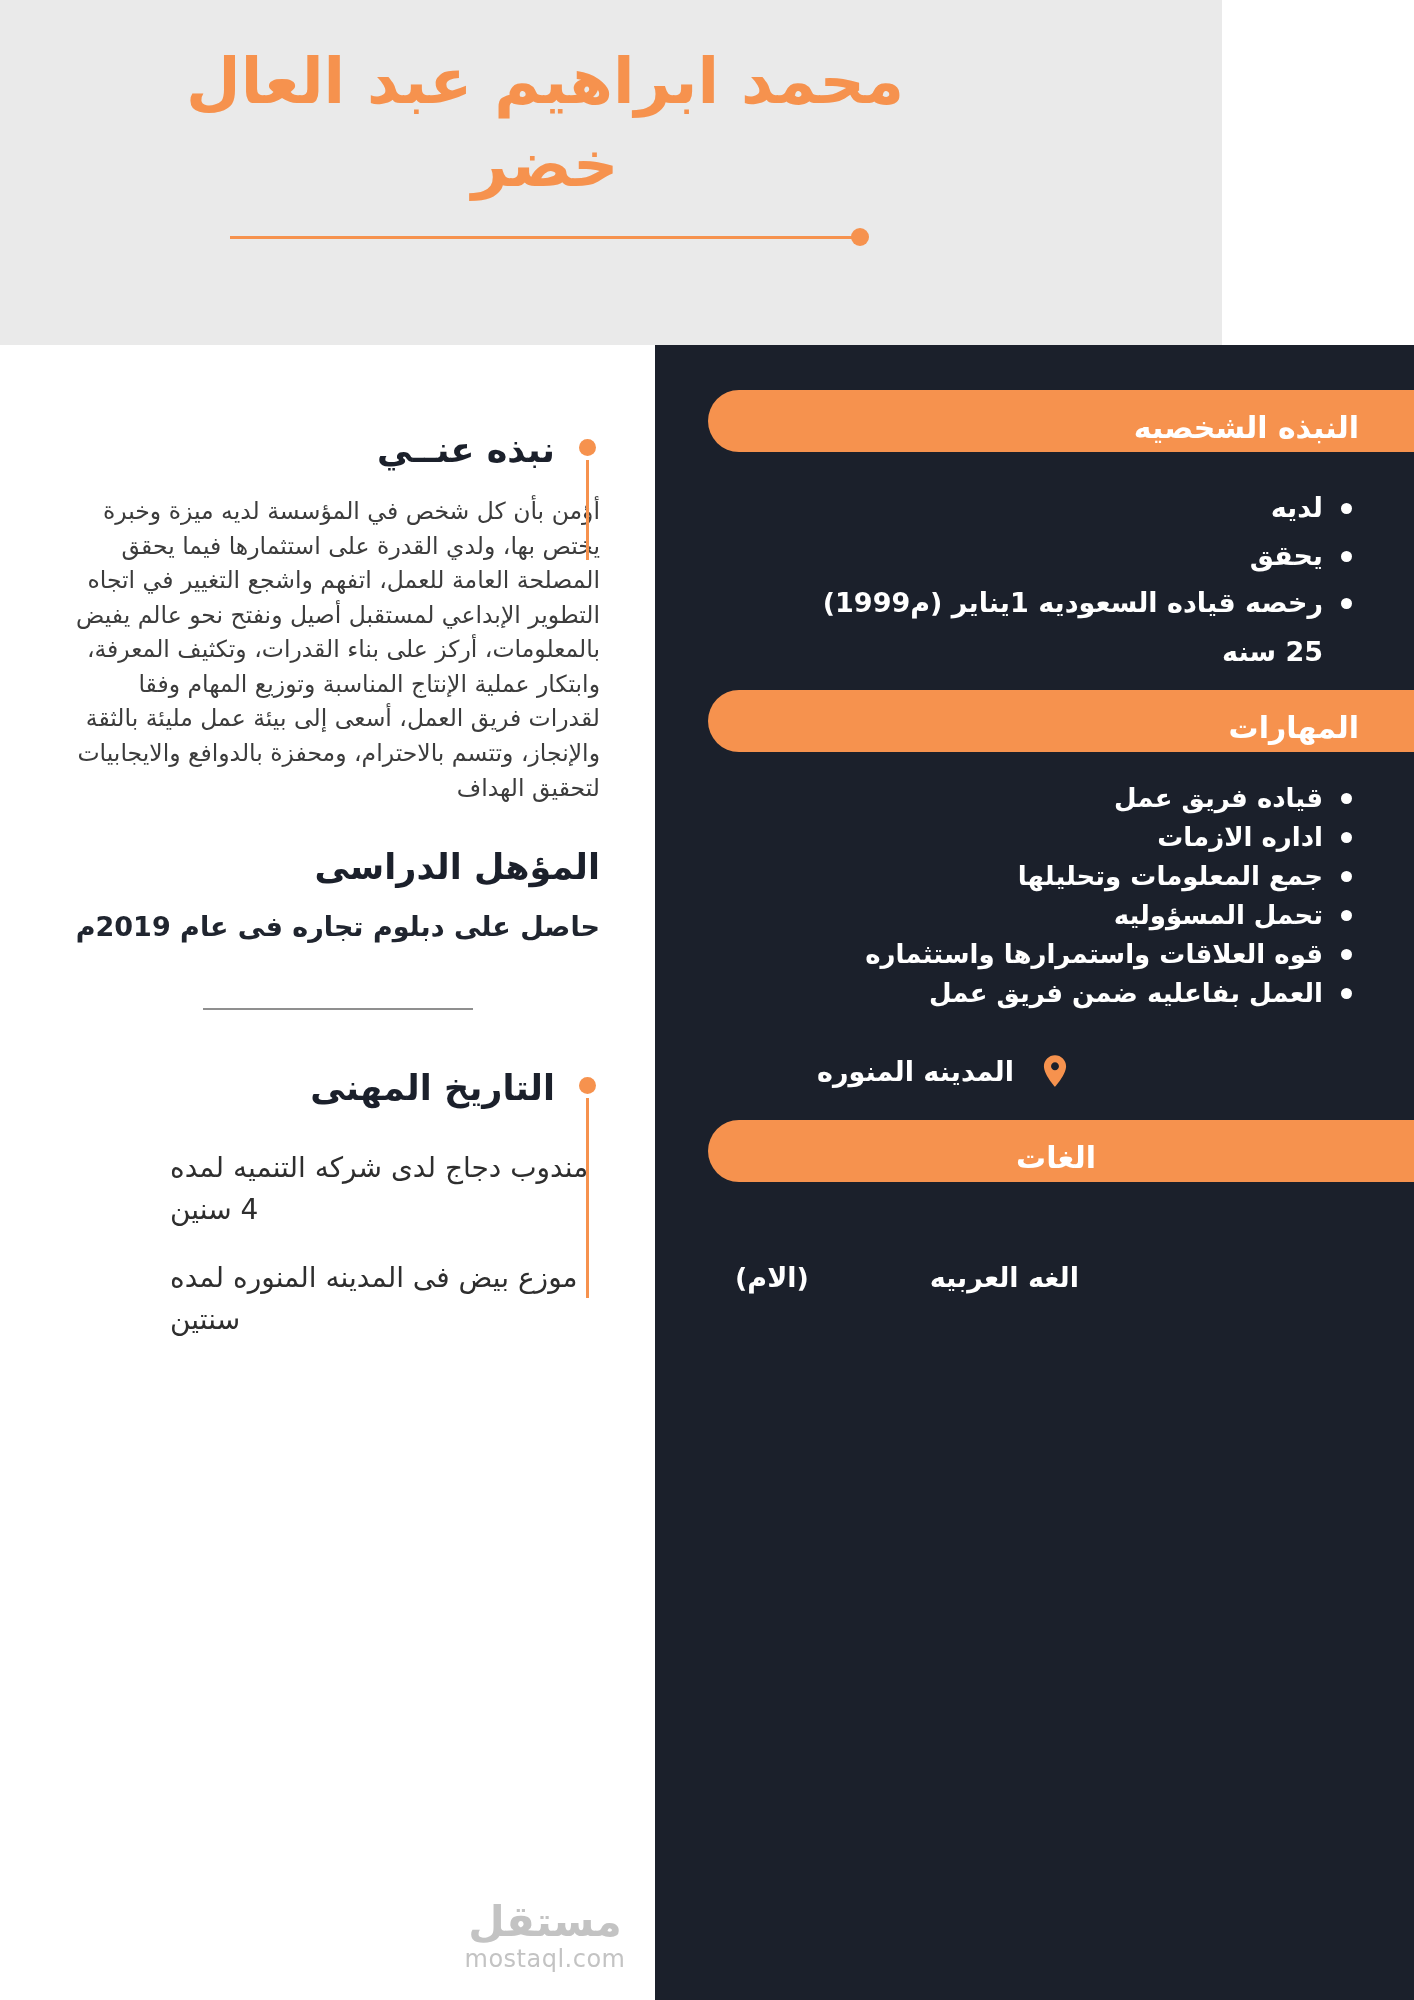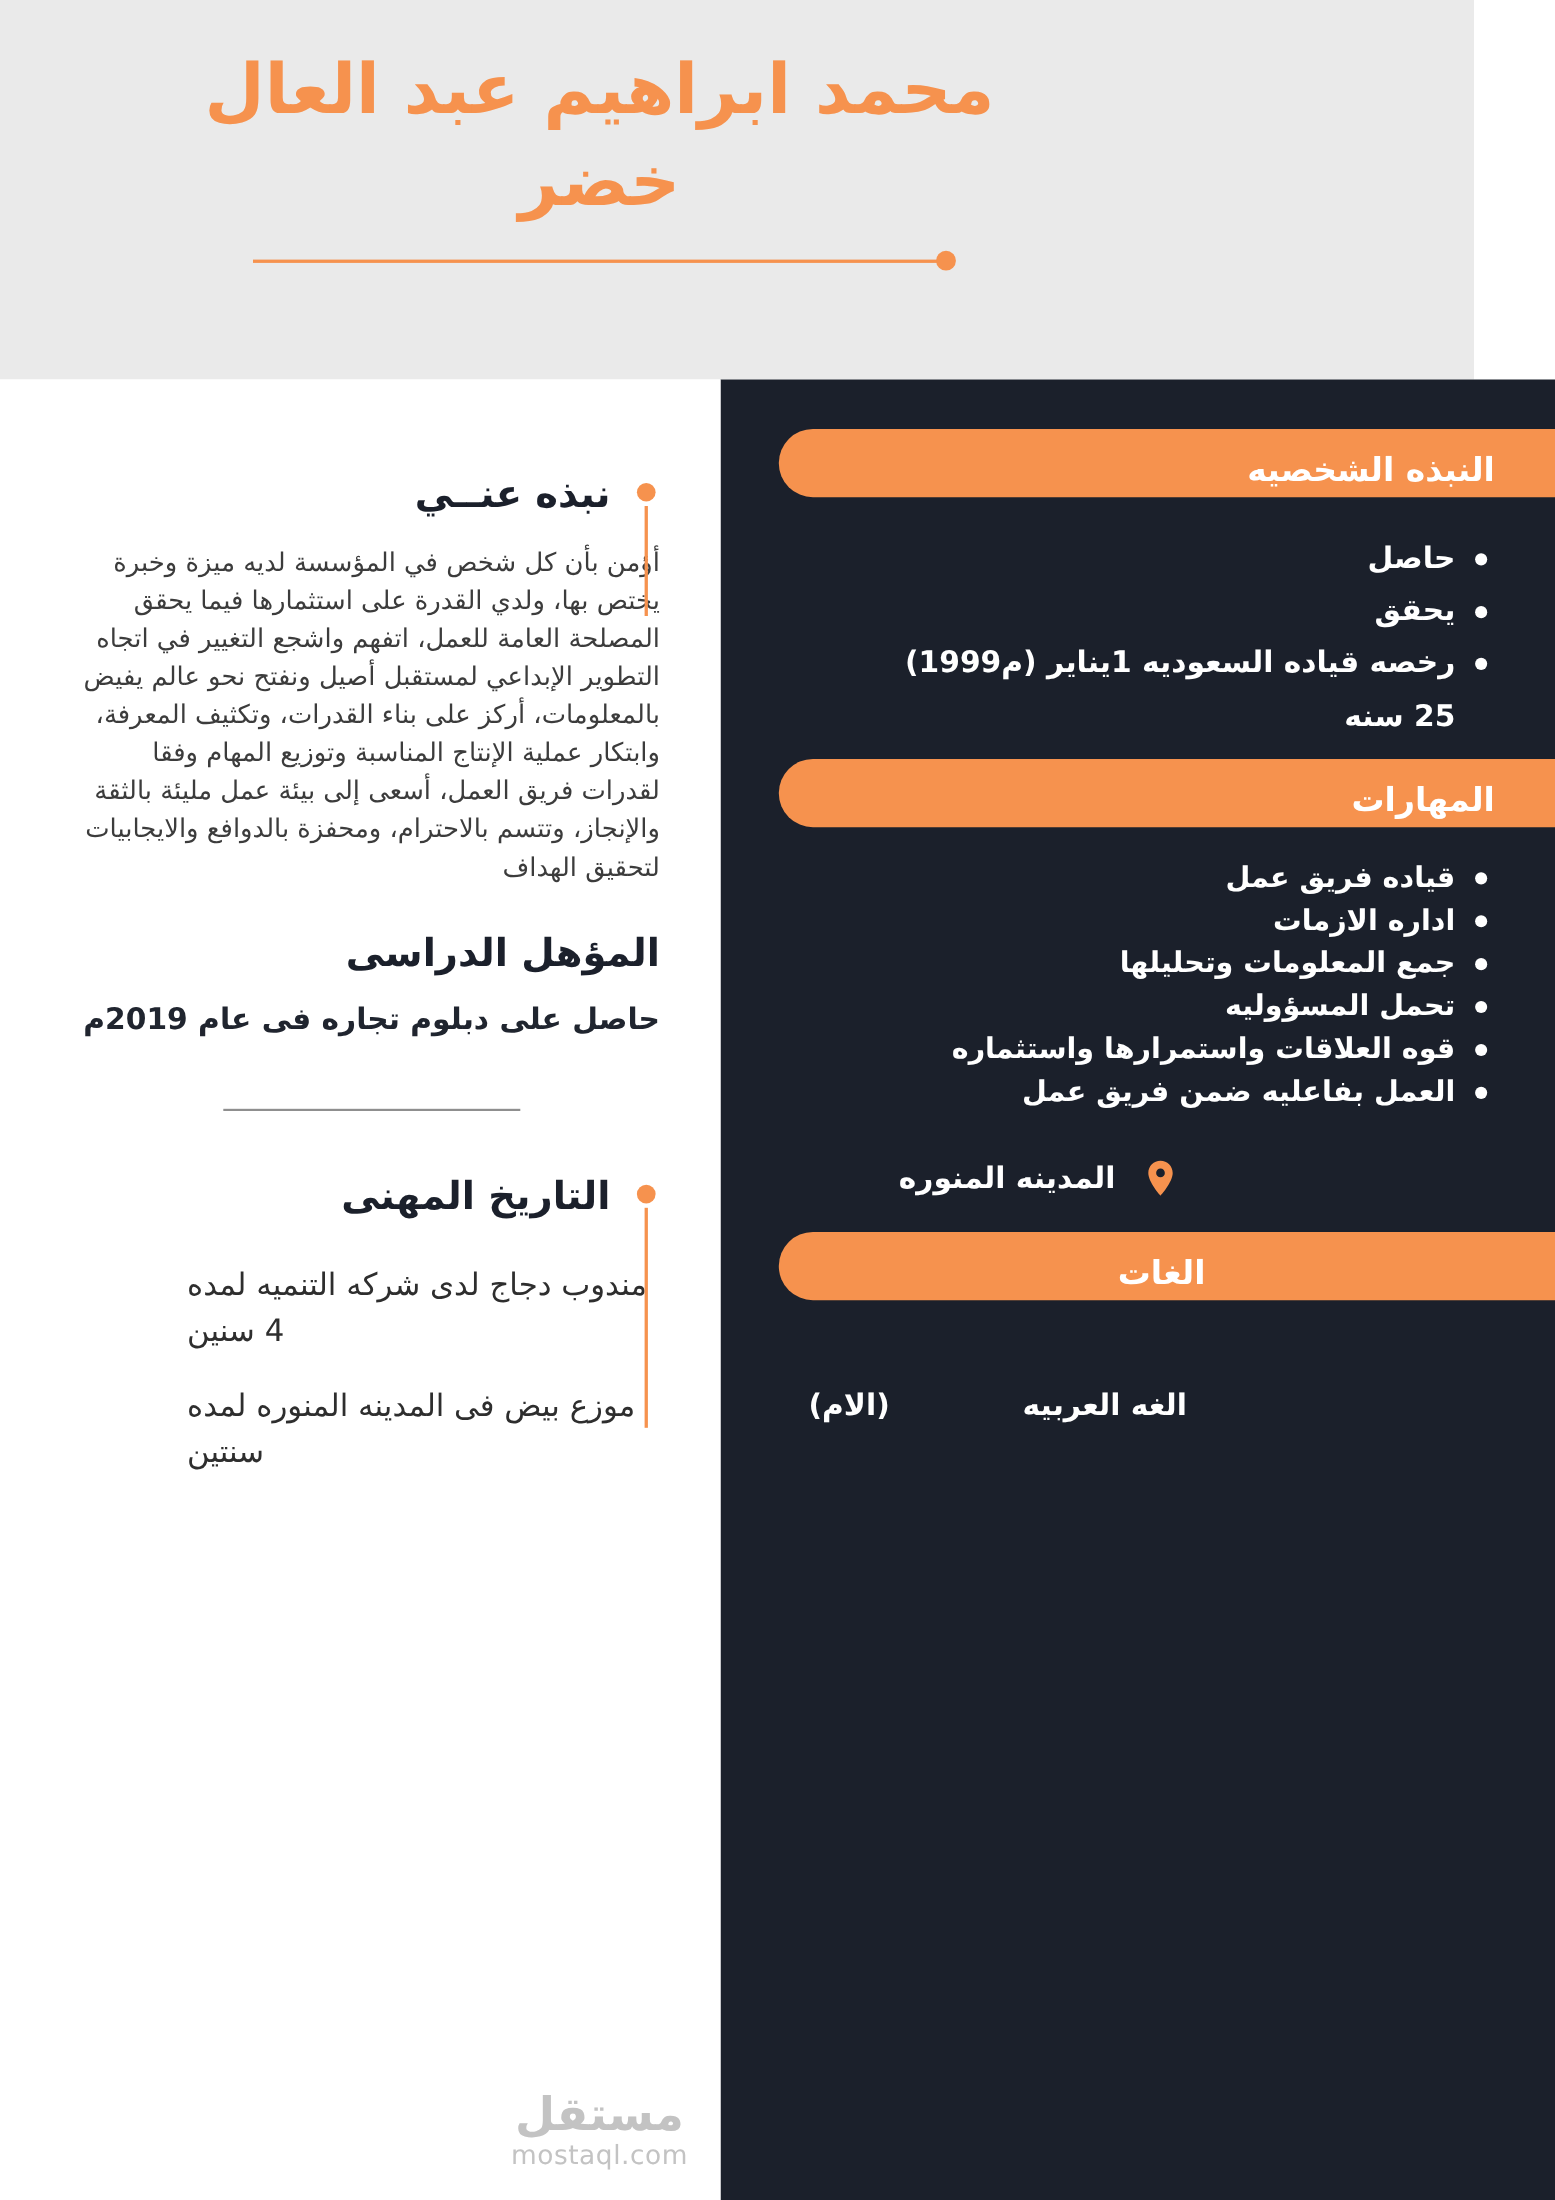--- a/index.html
+++ b/index.html
@@ -8,21 +8,21 @@
     --header-bg:#EAEAEA;
     --wm:#C3C3C3;
   }
   *{margin:0;padding:0;box-sizing:border-box;}
   html,body{width:1414px;height:2000px;}
   body{
     position:relative;background:#fff;overflow:hidden;
     font-family:"DejaVu Sans","Liberation Sans",sans-serif;
   }
   
-  .header{position:absolute;top:0;left:0;width:1340px;height:345px;background:var(--header-bg);}
+  .header{position:absolute;top:0;left:0;width:1222px;height:345px;background:var(--header-bg);}
   .name-block{position:absolute;top:40px;left:0;width:1090px;text-align:center;direction:rtl;}
   .name-line{font-size:63px;font-weight:800;color:var(--accent);line-height:1.32;}
   .name-underline{position:relative;width:630px;height:3px;background:var(--accent);margin:30px auto 0;}
   .underline-dot{position:absolute;right:-9px;top:-8px;width:18px;height:18px;border-radius:50%;background:var(--accent);}
   
   .sidebar{position:absolute;top:345px;left:655px;width:759px;height:1655px;background:var(--dark);color:#fff;direction:rtl;}
   .badge{height:62px;margin-left:53px;background:var(--accent);border-radius:31px 0 0 31px;
          display:flex;align-items:center;font-size:30px;font-weight:800;color:#fff;
          padding:12px 55px 0 45px;}
   .badge.align-start{justify-content:flex-start;}
@@ -83,21 +83,21 @@
   </header>
 
   <aside class="sidebar">
 
     <div class="badge badge-profile align-start">
       <span>النبذه الشخصيه</span>
     </div>
     <ul class="side-list profile-list">
       <li class="side-item">
         <span class="bullet"></span>
-        <span>حاصل</span>
+        <span>لديه</span>
       </li>
       <li class="side-item">
         <span class="bullet"></span>
         <span>يحقق</span>
       </li>
       <li class="side-item">
         <span class="bullet"></span>
         <span>
           <span>رخصه قياده السعوديه 1يناير (م1999)</span>
           <span class="age-line" style="display:block">25 سنه</span>

